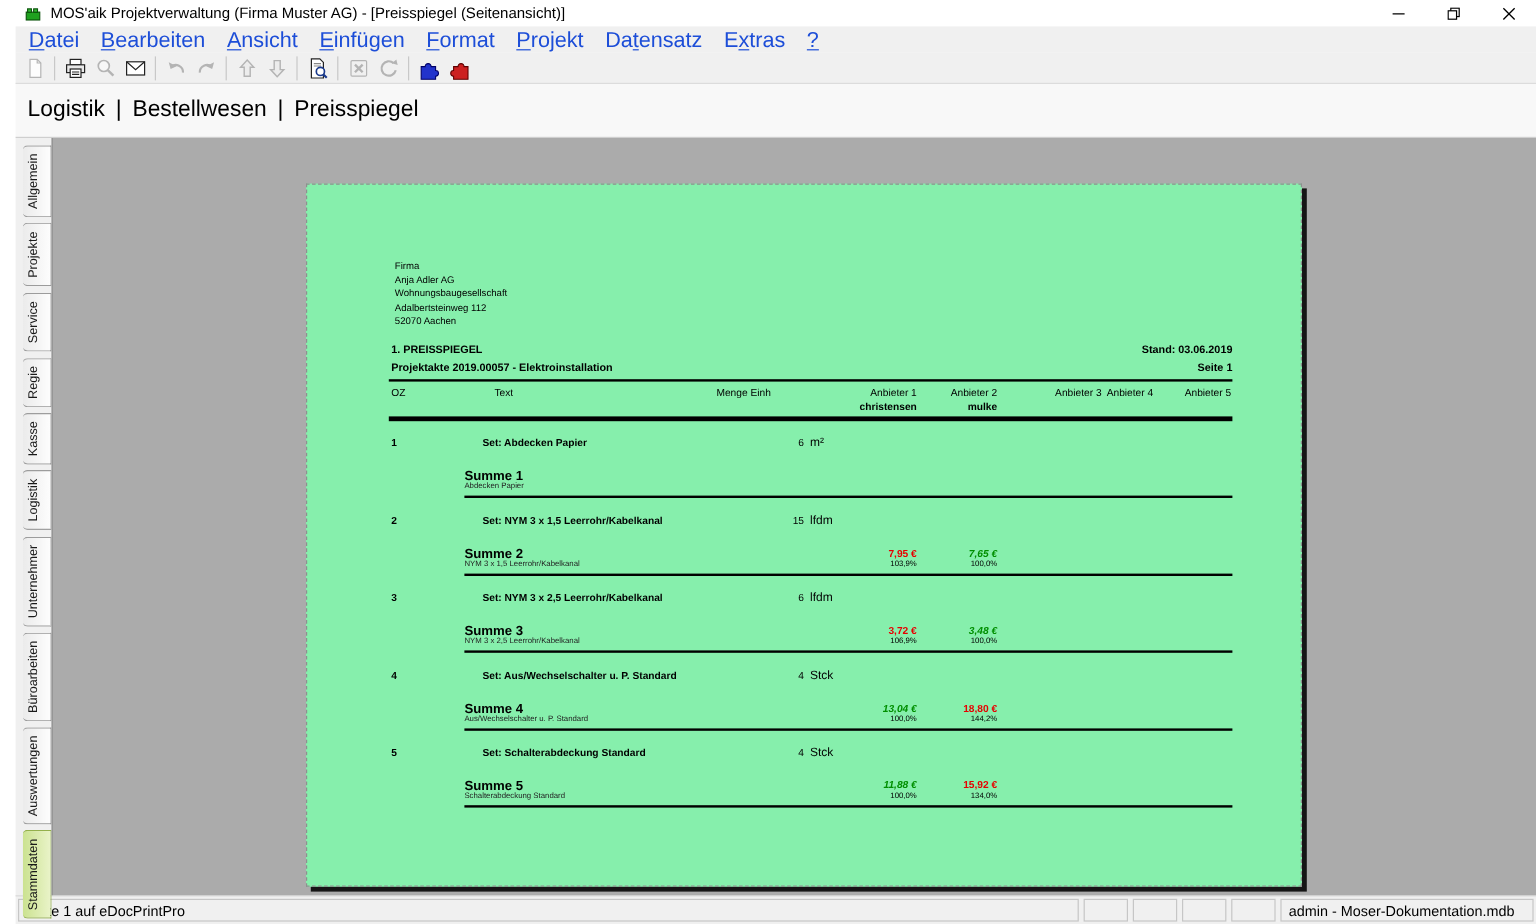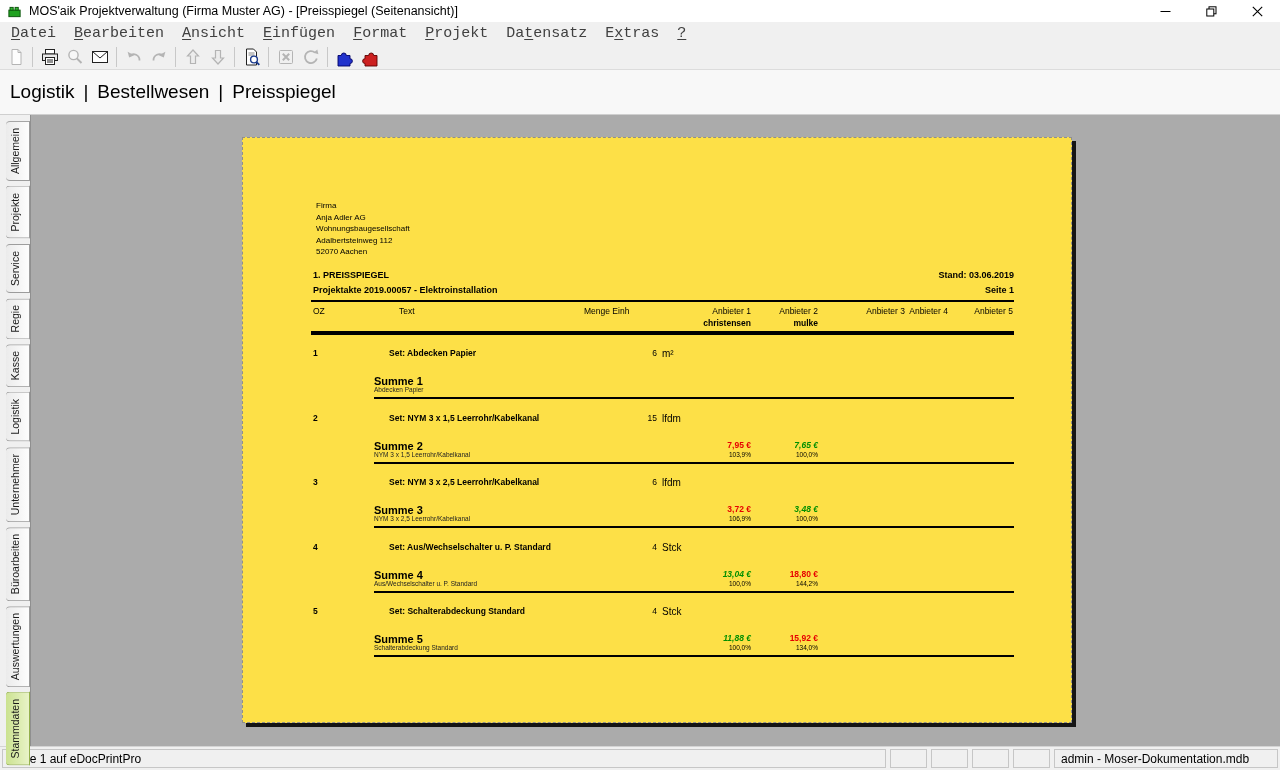--- a/index.html
+++ b/index.html
@@ -1,29 +1,29 @@
 <!DOCTYPE html>
 <html><head>
 <meta charset="utf-8">
 <style>
   * { margin:0; padding:0; box-sizing:border-box; }
   html,body { width:1280px; height:770px; overflow:hidden; }
   body { font-family:"Liberation Sans","DejaVu Sans",sans-serif; background:#fff; }
-  .app { width:1280px; height:770px; display:flex; flex-direction:column; }
+  .app { width:1280px; height:770px; display:flex; flex-direction:column;padding-left:13px; }
 
   
   .titlebar { height:22px; background:#ffffff; display:flex; align-items:center; flex:0 0 auto; }
   .app-icon { width:16px; height:16px; margin-left:7px; display:flex; align-items:center; }
   .title-text { font-size:12.5px; color:#000; margin-left:6px; white-space:nowrap; }
   .win-controls { margin-left:auto; display:flex; height:22px; }
   .win-btn { width:46px; height:22px; display:flex; align-items:center; justify-content:center; cursor:default; }
 
   
   .menubar { height:22px; background:#f0f0f0; display:flex; align-items:center; padding-left:2px; flex:0 0 auto; }
-  .menu-item { font-size:15px; color:#404040; padding:2px 9px; cursor:default;font-family:Liberation Mono, monospace; }
+  .menu-item { font-size:18px; color:#1d4ed8; padding:2px 9px; cursor:default; }
   .menu-item u { text-underline-offset:2px; }
 
   
   .toolbar { height:26px; background:#f0f0f0; display:flex; align-items:center; padding-left:3px;
              border-bottom:1px solid #dcdcdc; flex:0 0 auto; }
   .tb-btn { width:25px; height:24px; display:flex; align-items:center; justify-content:center; }
   .tb-btn svg { display:block; }
   .tb-sep { width:1px; height:20px; background:#c8c8c8; margin:0 4px; }
 
   
@@ -37,21 +37,21 @@
   .sidebar { width:30px; background:#f0f0f0; display:flex; flex-direction:column; padding-top:6px; flex:0 0 auto; }
   .side-tab { writing-mode:vertical-rl; transform:rotate(180deg); font-size:10.5px; color:#1a1a1a;
               background:linear-gradient(to right,#fdfdfd,#ebebeb);
               border:1px solid #9c9c9c; border-right:none; border-radius:0 4px 4px 0;
               padding:6px 3px; margin-left:6px; margin-bottom:5px; text-align:center; cursor:default;
               width:24px; }
   .side-tab.active { background:linear-gradient(to right,#e9f3c8,#cbe290); border-color:#94b04c; font-weight:normal; }
   .workspace { flex:1 1 auto; background:#ababab; position:relative; border-left:1px solid #8f8f8f; }
 
   
-  .page { position:absolute; left:211px; top:22px; width:830px; height:586px; background:#fde047;
+  .page { position:absolute; left:211px; top:38px; width:830px; height:586px; background:#86efac;
           border:1px dashed #8f8f8f; box-shadow:4px 4px 0 #151515; }
   .page span, .page .dc { position:absolute; white-space:nowrap; }
   .addr { position:absolute; left:73px; top:62px; font-size:8px; line-height:11.6px; color:#000; }
   .doc-title { left:70px; top:132px; font-size:9px; font-weight:bold; }
   .doc-stand { left:571px; top:132px; width:200px; text-align:right; font-size:9px; font-weight:bold; }
   .doc-subtitle { left:70px; top:147px; font-size:9px; font-weight:bold; }
   .doc-page-label { left:571px; top:147px; width:200px; text-align:right; font-size:9px; font-weight:bold; }
   .hline { position:absolute; left:68px; width:703px; background:#000; }
   .hline.thin { height:2px; }
   .hline.thick { height:3.5px; }

